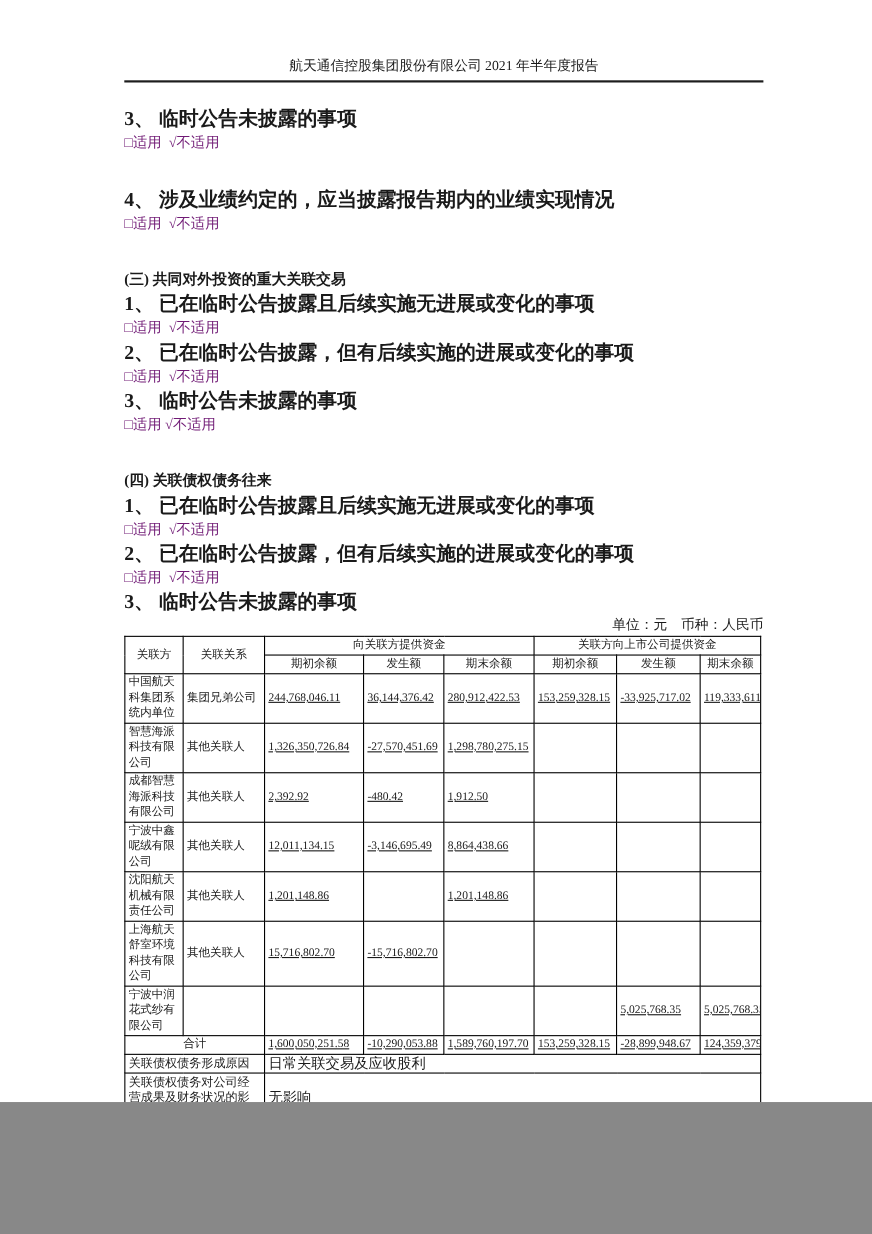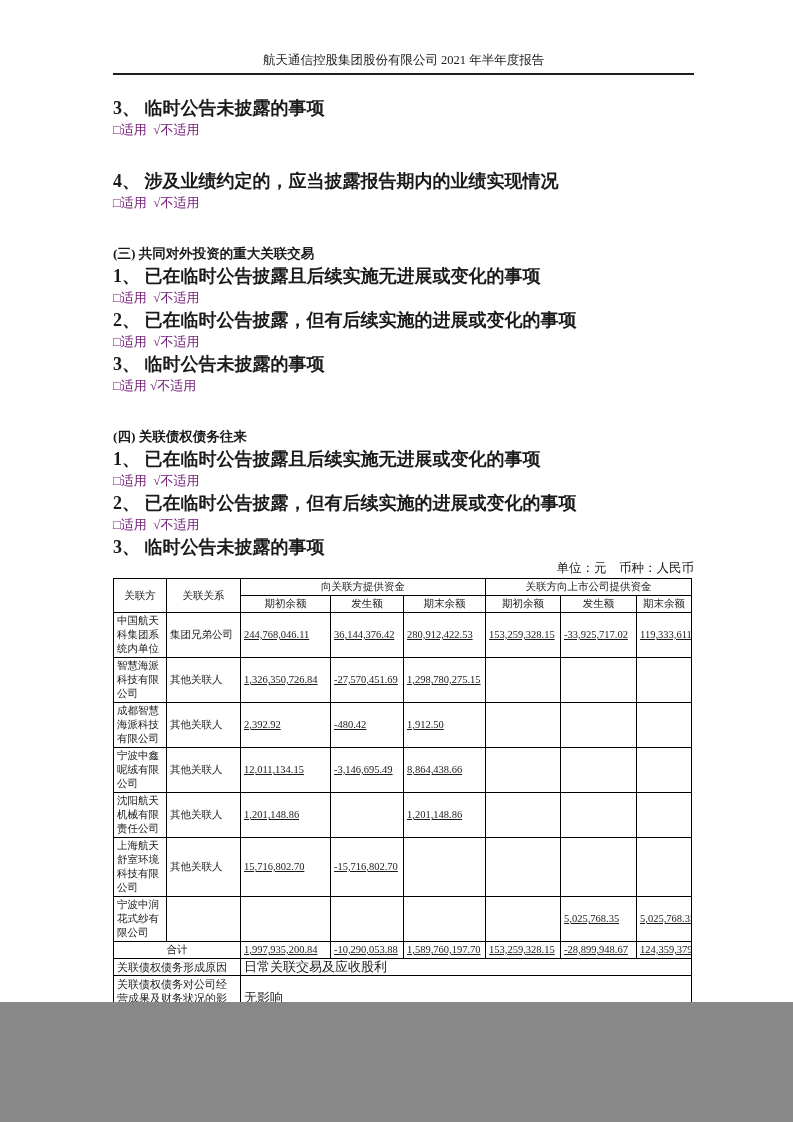--- a/index.html
+++ b/index.html
@@ -209,21 +209,21 @@
           <td class="cell-rel"></td>
           <td class="cell-num"></td>
           <td class="cell-num"></td>
           <td class="cell-num"></td>
           <td class="cell-num"></td>
           <td class="cell-num">5,025,768.35</td>
           <td class="cell-num">5,025,768.35</td>
         </tr>
         <tr>
           <td colspan="2" class="cell-total-label">合计</td>
-          <td class="cell-num">1,997,935,200.84</td>
+          <td class="cell-num">1,600,050,251.58</td>
           <td class="cell-num">-10,290,053.88</td>
           <td class="cell-num">1,589,760,197.70</td>
           <td class="cell-num">153,259,328.15</td>
           <td class="cell-num">-28,899,948.67</td>
           <td class="cell-num">124,359,379.48</td>
         </tr>
         <tr>
           <td colspan="2" class="cell-note-label">关联债权债务形成原因</td>
           <td colspan="6" class="cell-note-value">日常关联交易及应收股利</td>
         </tr>

